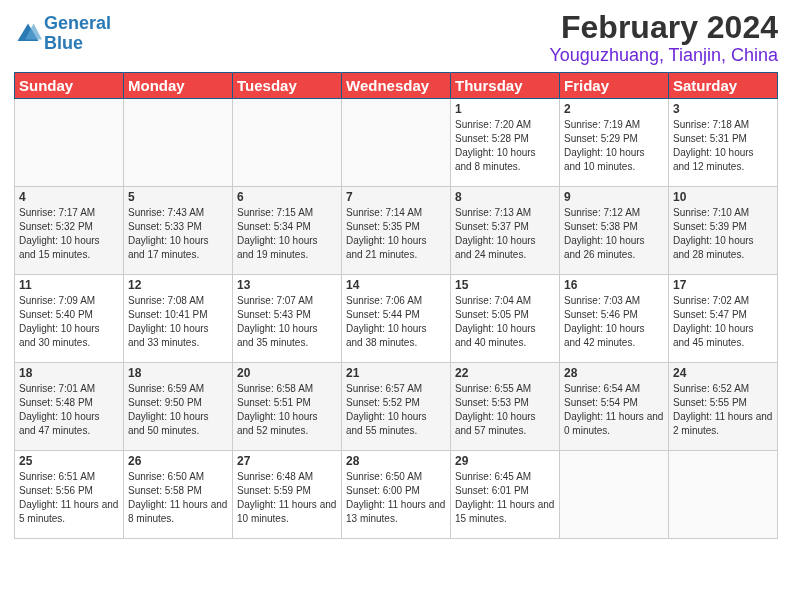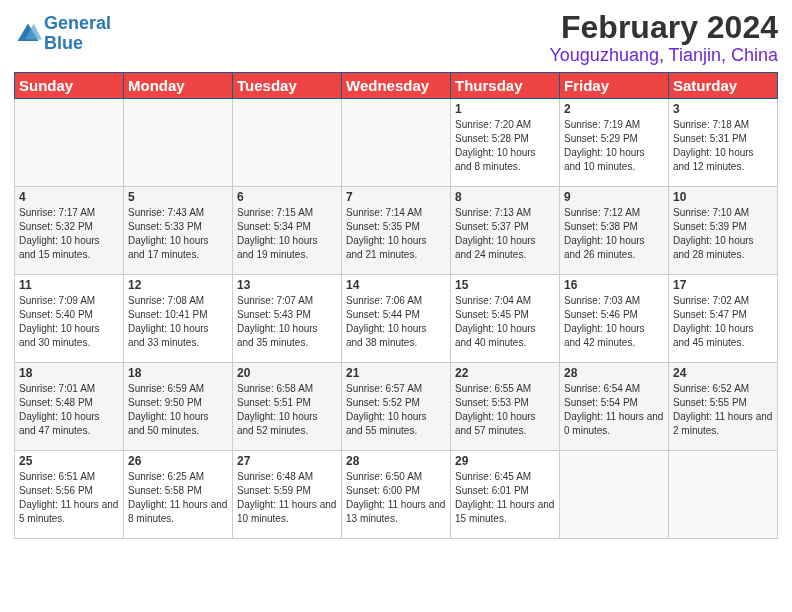--- a/index.html
+++ b/index.html
@@ -236,21 +236,21 @@
           <td>
             <span class="day-num">14</span>
             <div class="day-info">Sunrise: 7:06 AM
 Sunset: 5:44 PM
 Daylight: 10 hours
 and 38 minutes.</div>
           </td>
           <td>
             <span class="day-num">15</span>
             <div class="day-info">Sunrise: 7:04 AM
-Sunset: 5:45 PM
+Sunset: 5:05 PM
 Daylight: 10 hours
 and 40 minutes.</div>
           </td>
           <td>
             <span class="day-num">16</span>
             <div class="day-info">Sunrise: 7:03 AM
 Sunset: 5:46 PM
 Daylight: 10 hours
 and 42 minutes.</div>
           </td>
@@ -316,21 +316,21 @@
         <tr>
           <td>
             <span class="day-num">25</span>
             <div class="day-info">Sunrise: 6:51 AM
 Sunset: 5:56 PM
 Daylight: 11 hours
 and 5 minutes.</div>
           </td>
           <td>
             <span class="day-num">26</span>
-            <div class="day-info">Sunrise: 6:25 AM
+            <div class="day-info">Sunrise: 6:50 AM
 Sunset: 5:58 PM
 Daylight: 11 hours
 and 8 minutes.</div>
           </td>
           <td>
             <span class="day-num">27</span>
             <div class="day-info">Sunrise: 6:48 AM
 Sunset: 5:59 PM
 Daylight: 11 hours
 and 10 minutes.</div>

